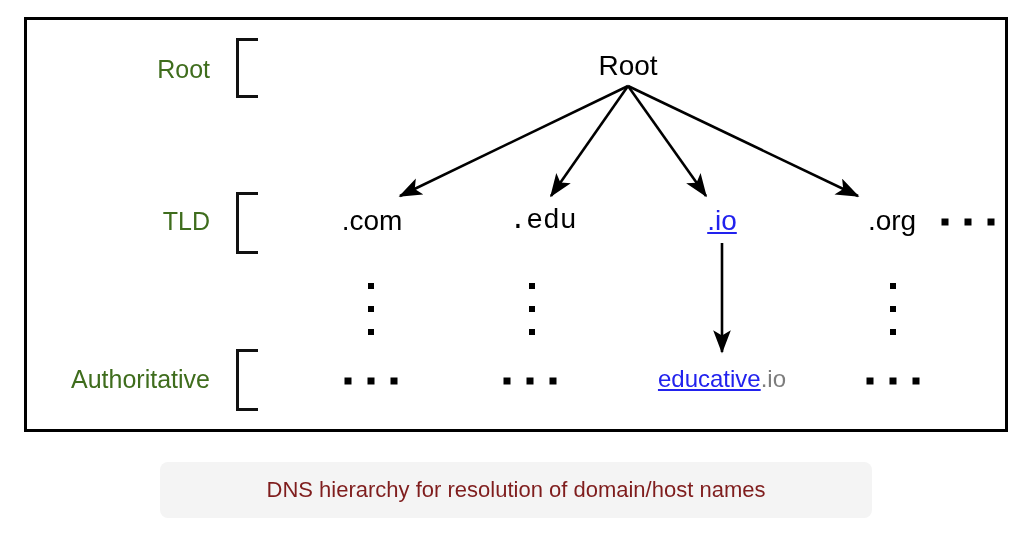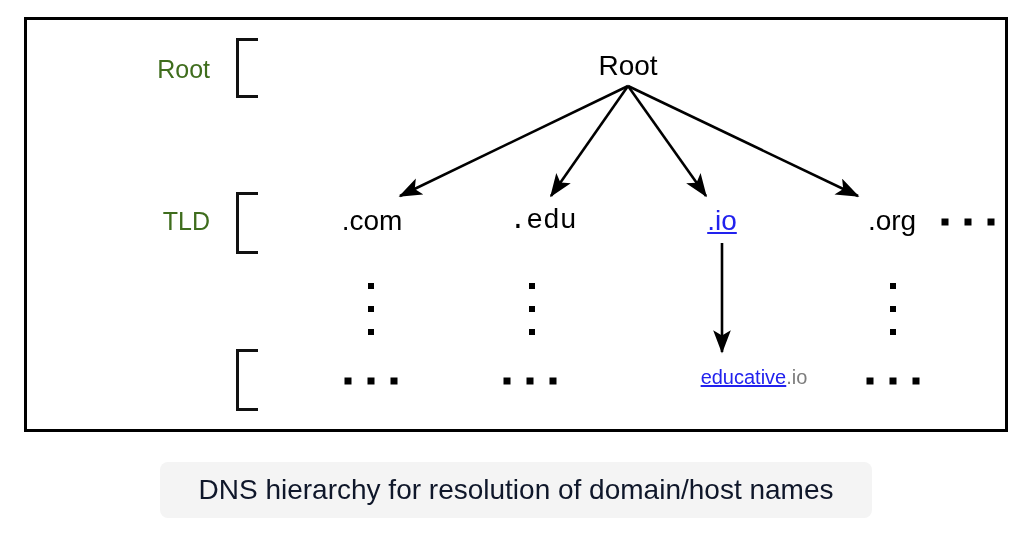--- a/index.html
+++ b/index.html
@@ -70,25 +70,24 @@
   #node-root  { left: 628px; top: 52px; }
   #node-com   { left: 372px; top: 207px; text-align: center; }
   #node-edu   { left: 543px; top: 207px; font-family: Liberation Mono, monospace; }
   #node-io    { left: 722px; top: 207px; color: #2222ee; text-decoration: underline; }
   #node-org   { left: 892px; top: 207px; }
 
   #node-educative {
     position: absolute;
     left: 722px;
     top: 367px;
-    font-size: 20px;
+    font-size: 24px;
     line-height: 1;
     white-space: nowrap;
     transform: translateX(-50%);
-    margin-left: 32px;
   }
   #node-educative .link-part { color: #2222ee; text-decoration: underline; }
   #node-educative .tld-part  { color: #7d7d7d; }
 
   
   .ellipsis-h {
     position: absolute;
     display: flex;
     gap: 16px;
     align-items: center;
@@ -135,34 +134,35 @@
     width: 712px;
     height: 56px;
     background: #f4f4f4;
     border-radius: 8px;
     display: flex;
     align-items: center;
     justify-content: center;
     box-sizing: border-box;
   }
   #caption-text {
-    font-size: 28px;
-    color: #0f172a;
+    font-size: 22px;
+    color: #7f1d1d;
     white-space: nowrap;
   }
 </style>
 </head>
 <body>
 
 <div id="stage">
 
   <div id="diagram-frame"></div>
 
   <div class="row-label" id="row-label-root">Root</div>
   <div class="row-label" id="row-label-tld">TLD</div>
+  <div class="row-label" id="row-label-authoritative">Authoritative</div>
 
   <div class="bracket" id="bracket-root"></div>
   <div class="bracket" id="bracket-tld"></div>
   <div class="bracket" id="bracket-authoritative"></div>
 
   <svg id="arrow-layer" viewBox="0 0 1030 544" xmlns="http://www.w3.org/2000/svg">
     <defs>
       <marker id="arrowhead" markerWidth="10" markerHeight="10" refX="8.4" refY="3.4" orient="auto" markerUnits="strokeWidth">
         <path d="M0,0 L9,3.4 L0,6.8 L2.1,3.4 Z" fill="#000000"></path>
       </marker>

